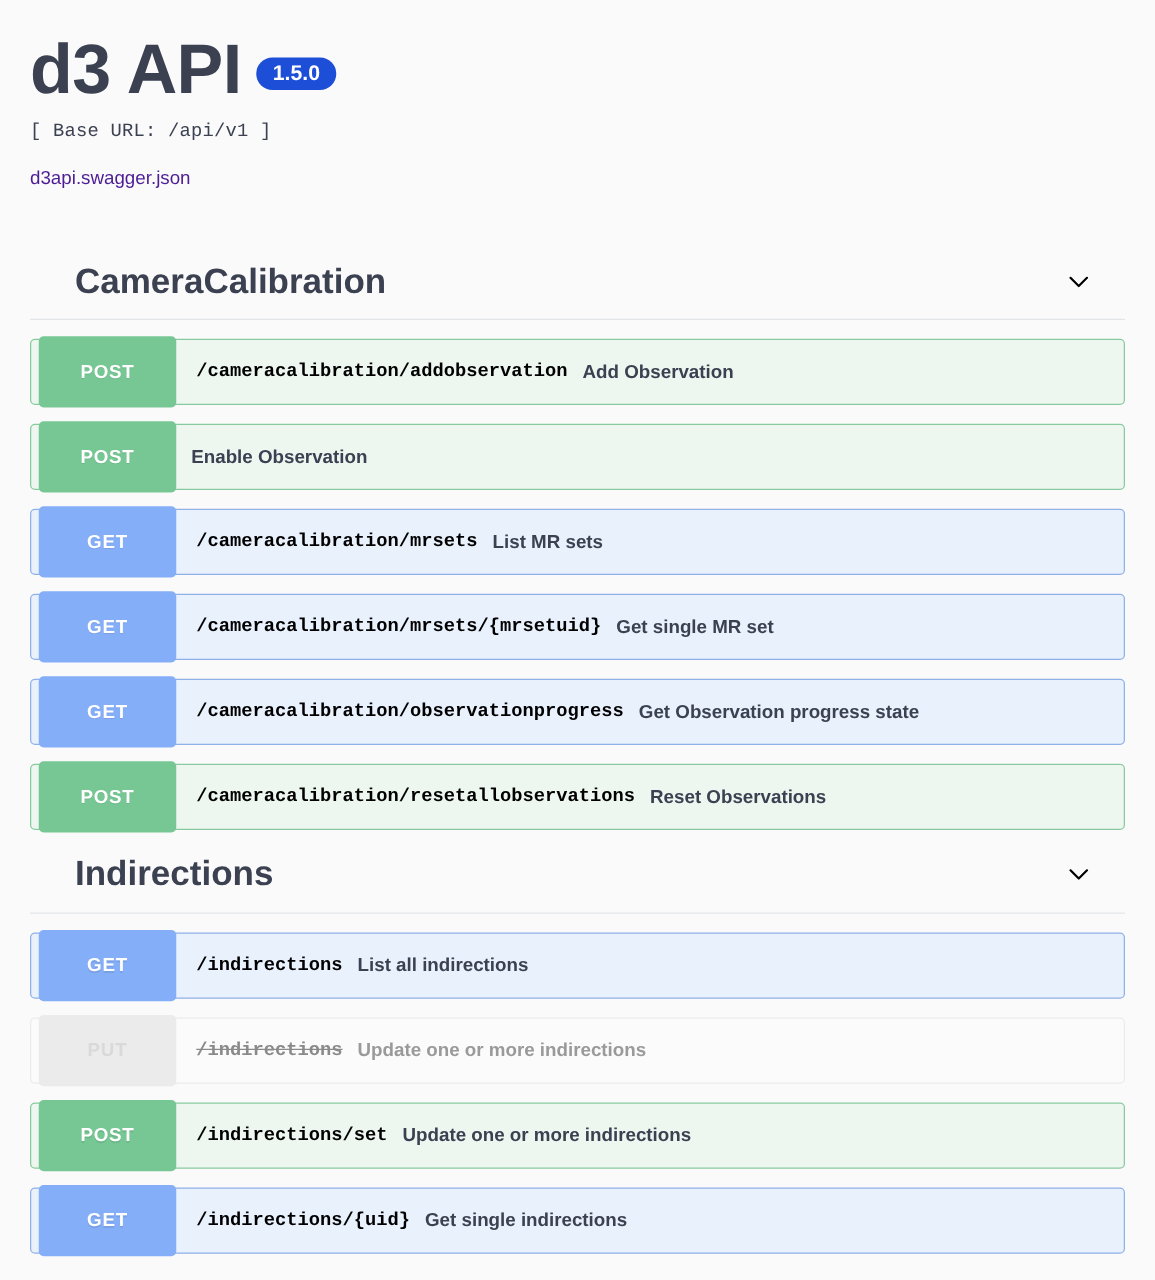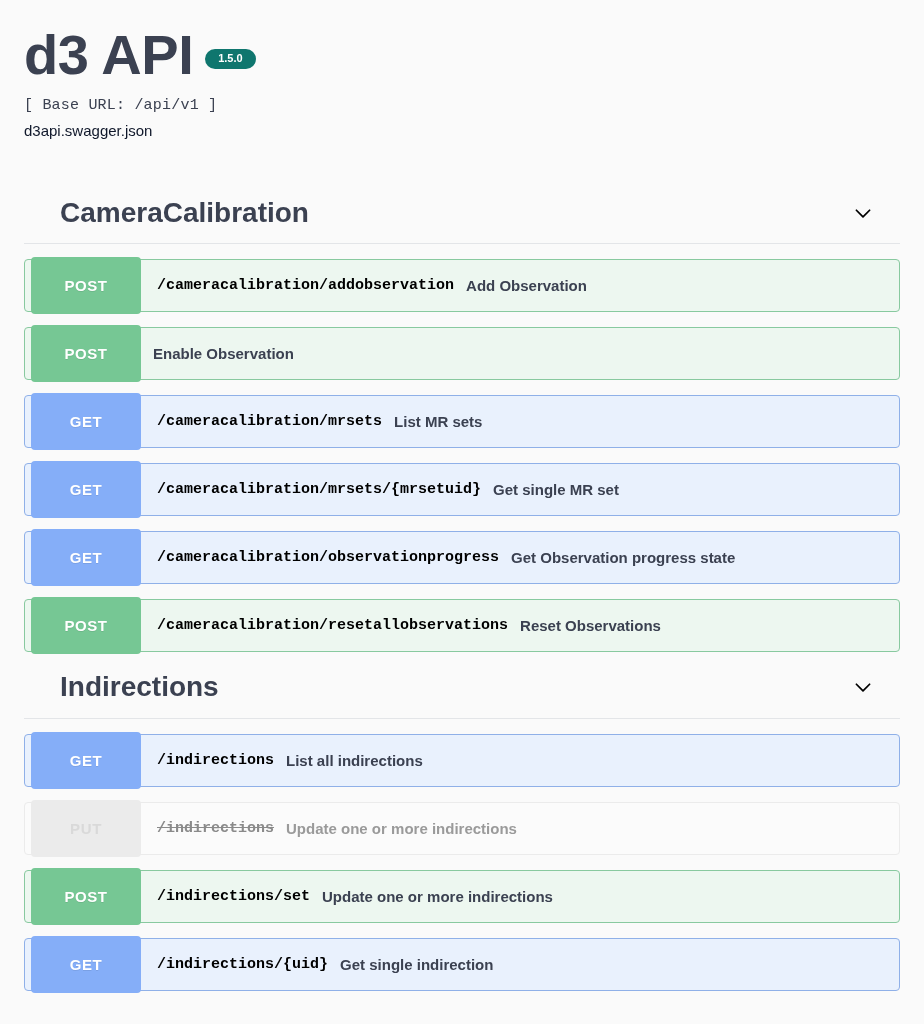--- a/index.html
+++ b/index.html
@@ -32,42 +32,42 @@
   .api-title {
     font-size: 56px;
     font-weight: bold;
     letter-spacing: -0.5px;
     color: #3b4151;
     line-height: 1.05;
     margin: 0;
   }
   .version-badge {
     display: inline-block;
-    background: #0f766e;
+    background: #1d4ed8;
     color: #ffffff;
-    font-size: 11px;
+    font-size: 17px;
     font-weight: bold;
     padding: 4px 13px 5px 13px;
     border-radius: 57px;
     line-height: 1;
     position: relative;
     top: 4px;
   }
   .base-url {
     font-family: "Liberation Mono", "DejaVu Sans Mono", monospace;
     font-size: 15px;
     color: #3b4151;
     margin-top: 12px;
     letter-spacing: 0.2px;
   }
   .spec-link {
     display: inline-block;
-    margin-top: 8px;
-    font-size: 15px;
-    color: #0f172a;
+    margin-top: 20px;
+    font-size: 15px;
+    color: #4c1d95;
     text-decoration: none;
   }
 
   
   .tag-section {
     margin-top: 18px;
   }
   .tag-section.first { margin-top: 56px; }
 
   .tag-header {
@@ -254,19 +254,19 @@
 
   <div class="op post">
     <span class="method">POST</span>
     <span class="op-path">/indirections/set</span>
     <span class="op-summary">Update one or more indirections</span>
   </div>
 
   <div class="op get">
     <span class="method">GET</span>
     <span class="op-path">/indirections/{uid}</span>
-    <span class="op-summary">Get single indirection</span>
+    <span class="op-summary">Get single indirections</span>
   </div>
 </div>
   </div>
 </div>
 
 </div>
 
 </body></html>

